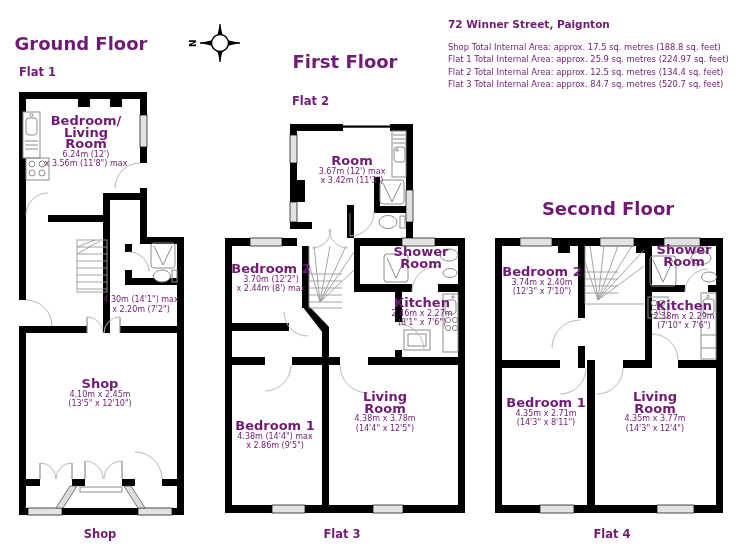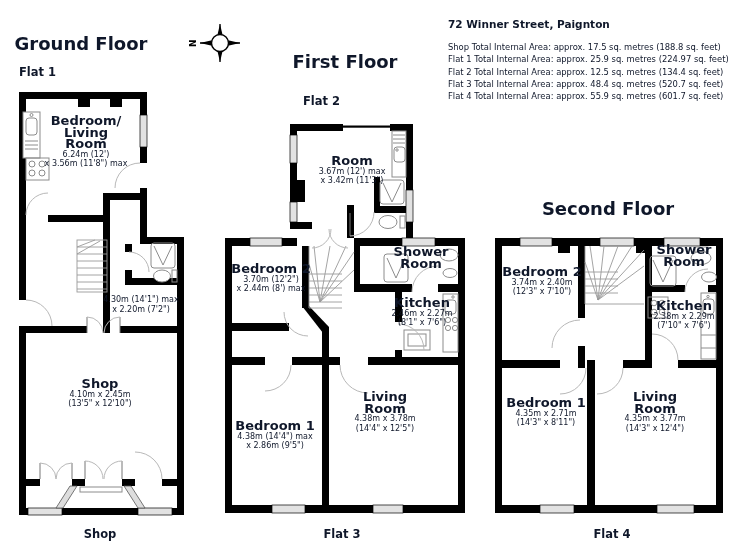--- a/index.html
+++ b/index.html
@@ -1,17 +1,17 @@
 <!DOCTYPE html>
 <html><head>
 <meta charset="utf-8">
 <style>
   html,body{margin:0;padding:0;background:#fff;}
   .stage{position:relative;width:750px;height:559px;background:#ffffff;overflow:hidden;
-         font-family:"DejaVu Sans","Liberation Sans",sans-serif;color:#0f172a;}
+         font-family:"DejaVu Sans","Liberation Sans",sans-serif;color:#701a75;}
   .stage svg{position:absolute;left:0;top:0;}
   .lbl{position:absolute;}
   .title{font-weight:bold;font-size:18px;transform:translateX(-50%);white-space:nowrap;}
   .flattag{font-weight:bold;font-size:11.5px;white-space:nowrap;}
   .footer{font-weight:bold;font-size:11.5px;transform:translateX(-50%);white-space:nowrap;}
   .room-lbl{position:absolute;transform:translateX(-50%);text-align:center;}
   .rname{font-weight:bold;font-size:13px;line-height:11.5px;white-space:pre-line;}
   .rdim{font-size:8px;line-height:9.6px;white-space:nowrap;}
   .hdr{position:absolute;left:448px;top:18px;}
   .hdr-address{font-weight:bold;font-size:10.5px;margin-bottom:11px;white-space:nowrap;}
@@ -308,29 +308,28 @@
       <path class="arc" d="M 685 292 A 23 23 0 0 1 708 269"></path>
     </g>
   </g>
 </svg>
 
   <div class="hdr">
     <div class="hdr-address">72 Winner Street, Paignton</div>
     <div class="hdr-line">Shop Total Internal Area: approx. 17.5 sq. metres (188.8 sq. feet)</div>
     <div class="hdr-line">Flat 1 Total Internal Area: approx. 25.9 sq. metres (224.97  sq. feet)</div>
     <div class="hdr-line">Flat 2 Total Internal Area: approx. 12.5 sq. metres (134.4 sq. feet)</div>
-    <div class="hdr-line">Flat 3 Total Internal Area: approx. 48.4 sq. metres (520.7 sq. feet)</div>
-    <div class="hdr-line">Flat 4 Total Internal Area: approx. 55.9 sq. metres (601.7 sq. feet)</div>
+    <div class="hdr-line">Flat 3 Total Internal Area: approx. 84.7 sq. metres (520.7 sq. feet)</div>
   </div>
 
   <div class="lbl title" style="left:81px;top:33px">Ground Floor</div>
   <div class="lbl title" style="left:345px;top:51px">First Floor</div>
   <div class="lbl title" style="left:608px;top:198px">Second Floor</div>
   <div class="lbl flattag" style="left:19px;top:65px">Flat 1</div>
-  <div class="lbl flattag" style="left:303px;top:94px">Flat 2</div>
+  <div class="lbl flattag" style="left:292px;top:94px">Flat 2</div>
   <div class="lbl footer" style="left:100px;top:527px">Shop</div>
   <div class="lbl footer" style="left:342px;top:527px">Flat 3</div>
   <div class="lbl footer" style="left:612px;top:527px">Flat 4</div>
 
   <div class="room-lbl" style="left:86px;top:115px">
     <div class="rname">Bedroom/
 Living
 Room</div>
     <div class="rdim">6.24m (12')</div>
     <div class="rdim">x 3.56m (11'8") max</div>

